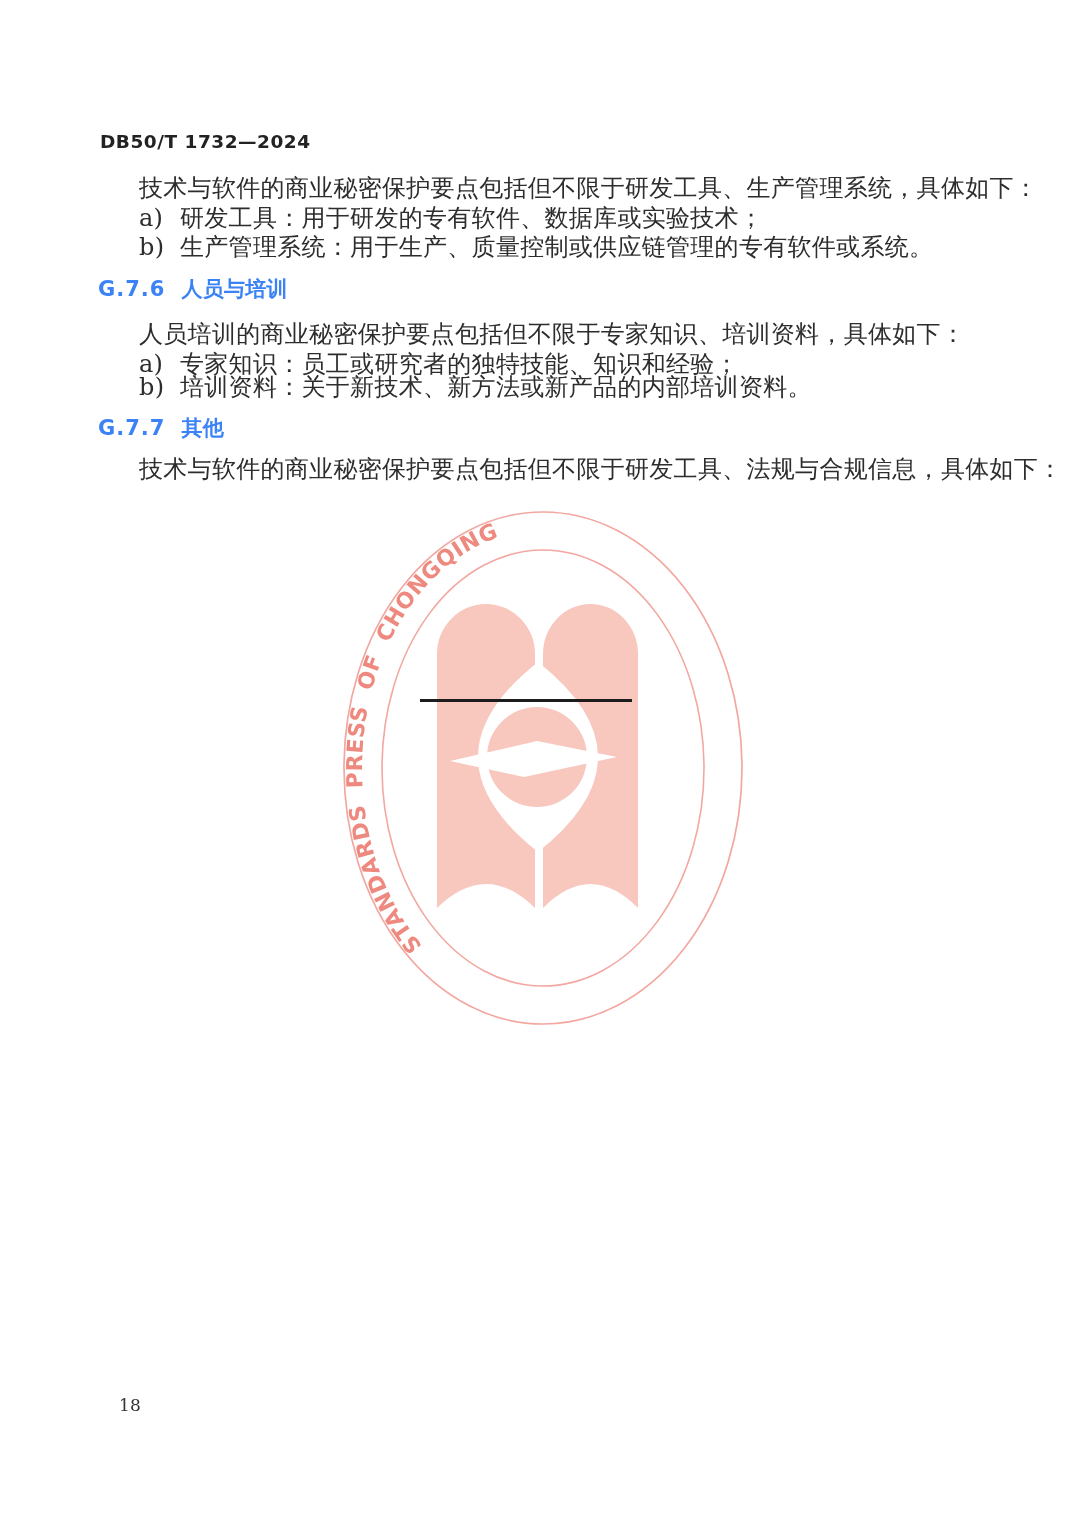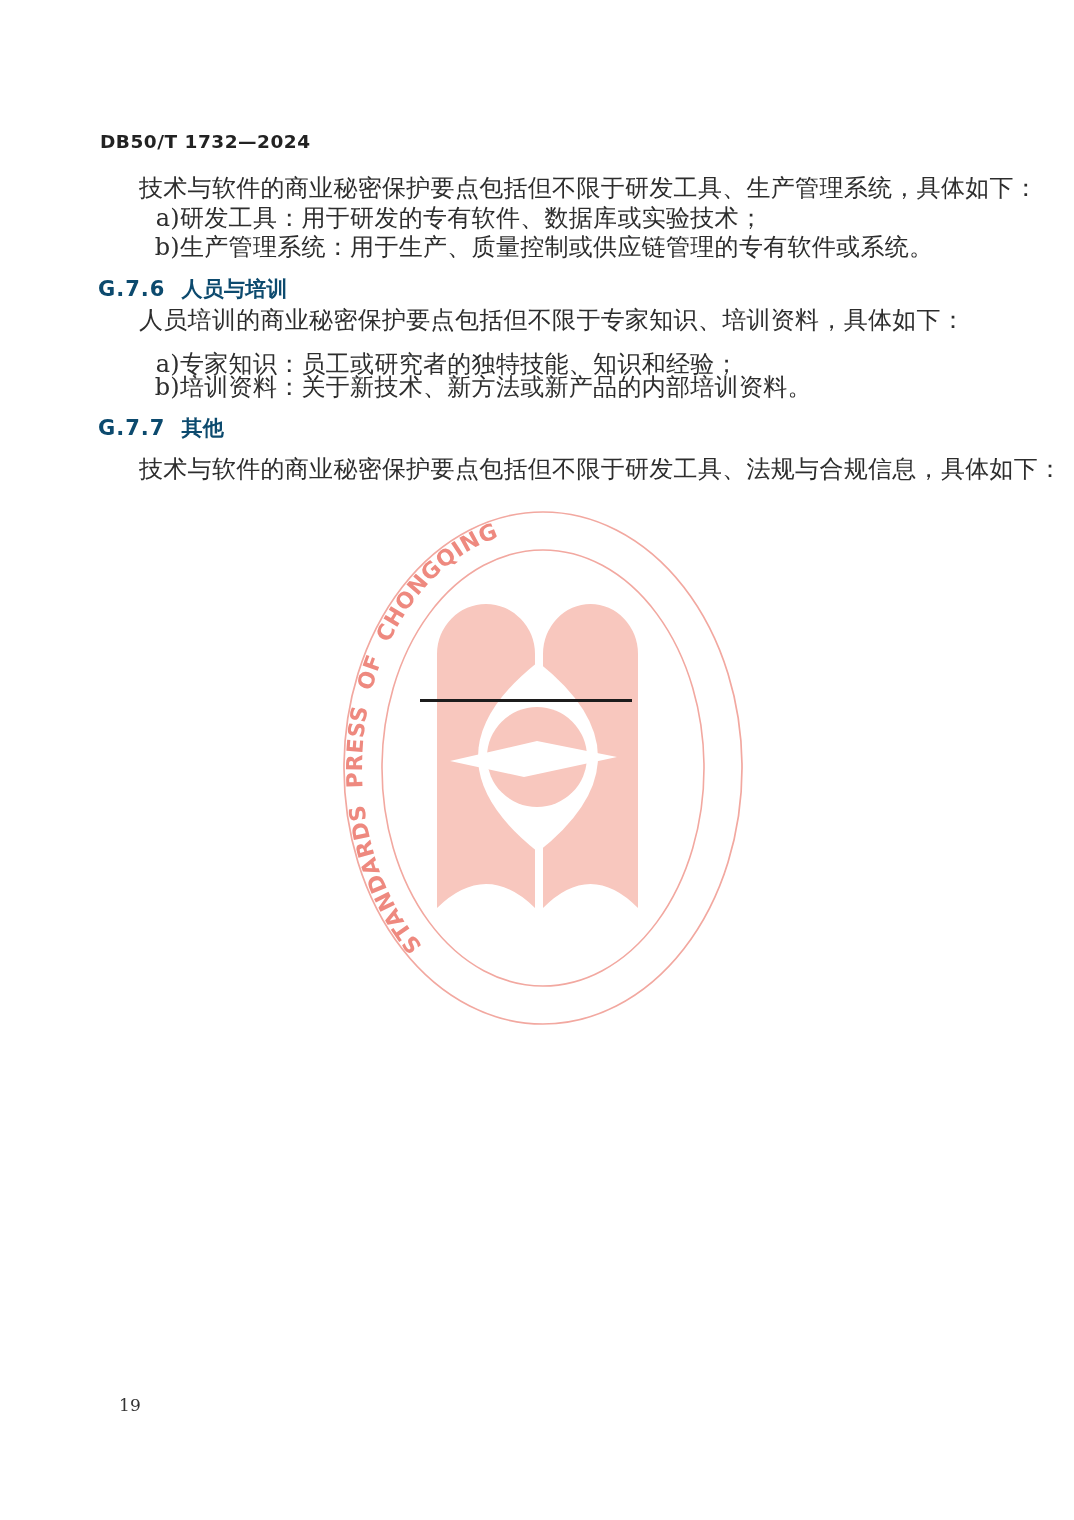--- a/index.html
+++ b/index.html
@@ -29,21 +29,21 @@
     letter-spacing: 0.5px;
   }
   .para { left: 139px; }
   .list { left: 139px; }
   .marker { display: inline-block; width: 41px; }
   .heading {
     left: 98px;
     font-family: "DejaVu Sans", "Liberation Sans", sans-serif;
     font-weight: bold;
     font-size: 21px;
-    color: #0c4a6e;
+    color: #3b82f6;
   }
   .heading .hnum { margin-right: 16px; letter-spacing: 1px; }
   .footer-page-number {
     left: 119px; top: 1395px;
     font-size: 17px;
     color: #333333;
   }
 
   .stamp {
     position: absolute;
@@ -54,21 +54,21 @@
   .stamp svg { overflow: visible; }
 
   .rule-line {
     position: absolute;
     left: 420px; top: 699px;
     width: 212px; height: 2.5px;
     background: #1c1c1c;
     z-index: 2;
   }
 
-  .content-layer { position: absolute; inset: 0; z-index: 3; text-align: right; }
+  .content-layer { position: absolute; inset: 0; z-index: 3; }
 </style>
 </head>
 <body>
 
 <div class="page">
 
   <div class="stamp">
     <svg width="406" height="520" viewBox="0 0 406 520" xmlns="http://www.w3.org/2000/svg">
 
       <ellipse cx="203" cy="260" rx="199" ry="256" fill="none" stroke-width="1.7" stroke="#f2a8a0"></ellipse>
@@ -105,34 +105,34 @@
     </div>
 
     <div class="line list" style="top:233px">
       <span class="marker">b)</span><span>生产管理系统：用于生产、质量控制或供应链管理的专有软件或系统。</span>
     </div>
 
     <div class="line heading" style="top:277px">
       <span class="hnum">G.7.6</span><span class="htitle">人员与培训</span>
     </div>
 
-    <div class="line para" style="top:306px">人员培训的商业秘密保护要点包括但不限于专家知识、培训资料，具体如下：</div>
+    <div class="line para" style="top:320px">人员培训的商业秘密保护要点包括但不限于专家知识、培训资料，具体如下：</div>
 
     <div class="line list" style="top:350px">
       <span class="marker">a)</span><span>专家知识：员工或研究者的独特技能、知识和经验；</span>
     </div>
 
     <div class="line list" style="top:373px">
       <span class="marker">b)</span><span>培训资料：关于新技术、新方法或新产品的内部培训资料。</span>
     </div>
 
     <div class="line heading" style="top:416px">
       <span class="hnum">G.7.7</span><span class="htitle">其他</span>
     </div>
 
     <div class="line para" style="top:455px">技术与软件的商业秘密保护要点包括但不限于研发工具、法规与合规信息，具体如下：</div>
 
 
 
-    <div class="line footer-page-number">19</div>
+    <div class="line footer-page-number">18</div>
 
   </div>
 </div>
 
 </body></html>

